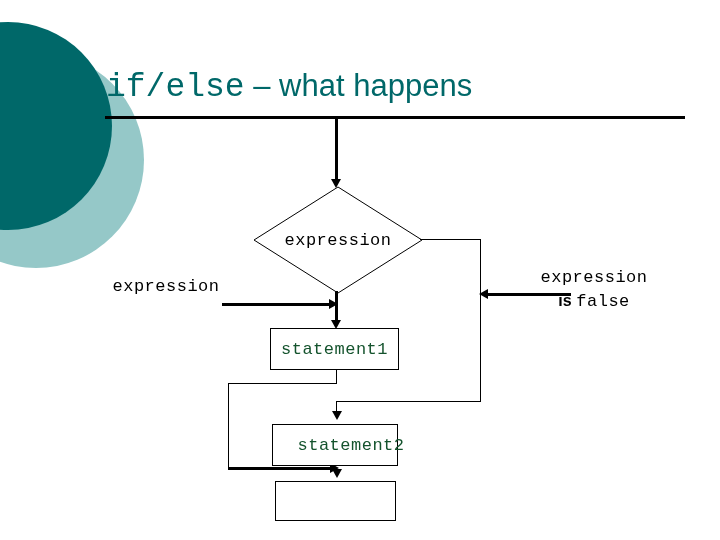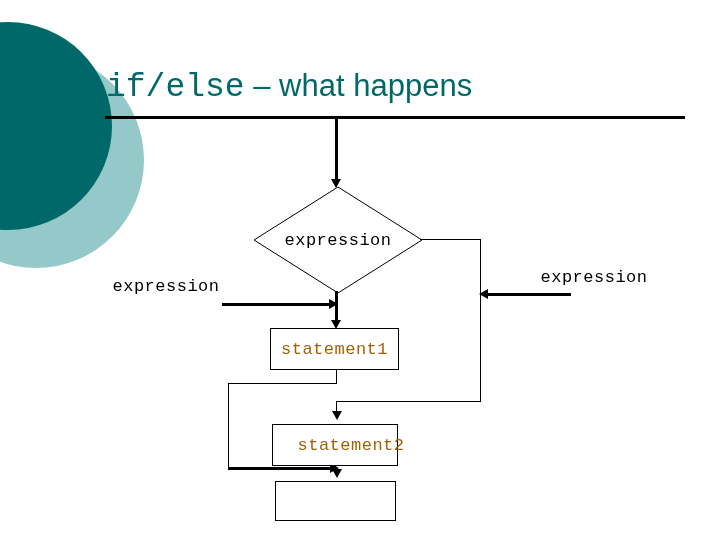--- a/index.html
+++ b/index.html
@@ -74,21 +74,21 @@
   .box {
     position: absolute;
     border: 1px solid #000000;
     background: #ffffff;
     box-sizing: border-box;
     display: flex;
     align-items: center;
     justify-content: center;
     font-family: "Liberation Mono", "DejaVu Sans Mono", monospace;
     font-size: 17px;
-    color: #a16207;
+    color: #14532d;
     letter-spacing: 0.5px;
   }
 
   
   .diamond-wrap {
     position: absolute;
     left: 253px;
     top: 186px;
     width: 170px;
     height: 108px;
@@ -173,20 +173,21 @@
 
   <div class="line-h" style="left:222px; top:303px; width:108px; height:3px;"></div>
   <div class="arrow-right" style="left:329px; top:299px;"></div>
 
   <div class="side-label" style="left:96px; top:274px; width:140px;">
     <div><span class="mono">expression</span></div>
   </div>
 
   <div class="side-label" style="left:520px; top:265px; width:148px;">
     <div><span class="mono">expression</span></div>
+    <div><span class="isword">is</span> <span class="mono">false</span></div>
   </div>
 
   <div class="line-h" style="left:488px; top:293px; width:83px; height:3px;"></div>
   <div class="arrow-left" style="left:479px; top:289px;"></div>
 
   <div class="line-h thin" style="left:420px; top:239px; width:61px; height:1px;"></div>
   <div class="line-v thin" style="left:480px; top:239px; width:1px; height:163px;"></div>
   <div class="line-h thin" style="left:336px; top:401px; width:145px; height:1px;"></div>
 
   <div class="line-v" style="left:335px; top:291px; width:3px; height:30px;"></div>

